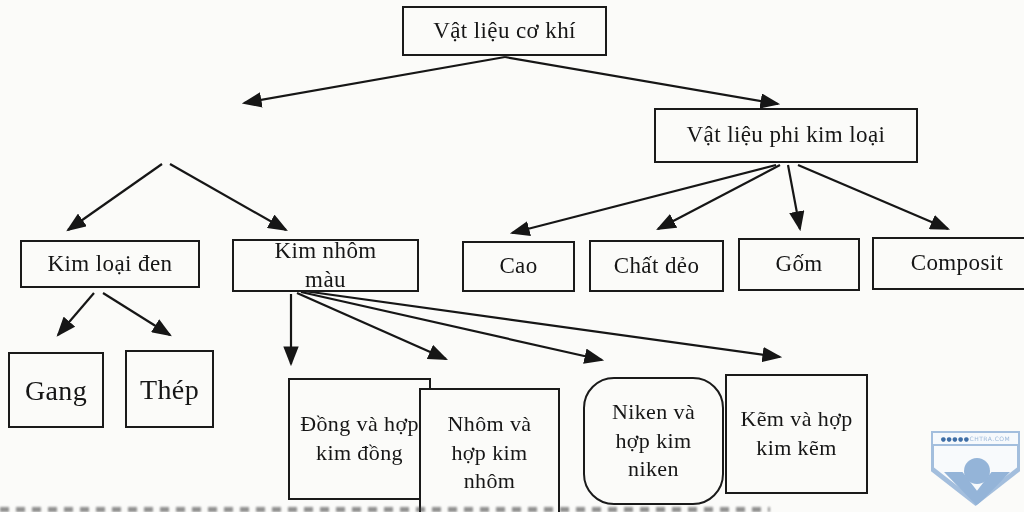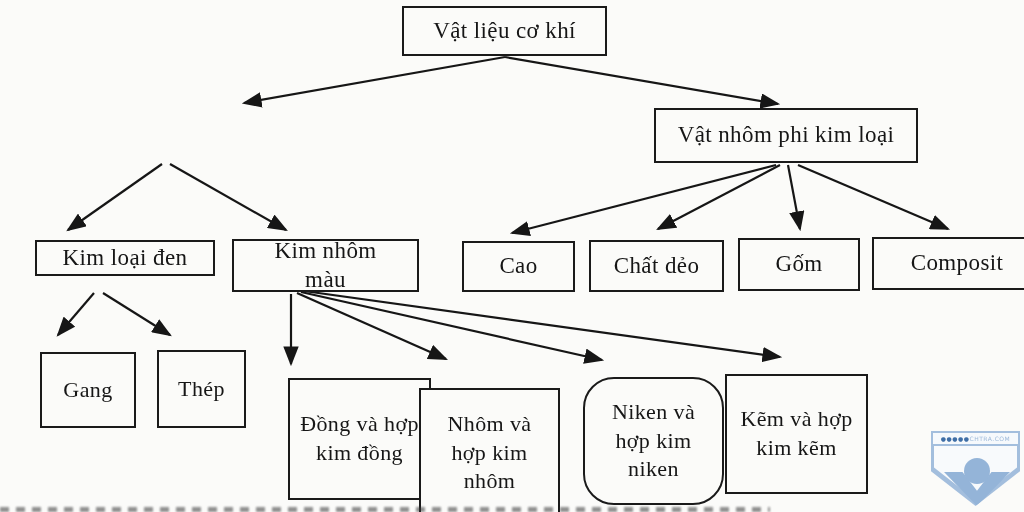--- a/index.html
+++ b/index.html
@@ -9,27 +9,27 @@
     font-family:"Liberation Serif","DejaVu Serif",serif;
     color:#161616;
   }
   .edges{position:absolute;left:0;top:0;width:1024px;height:512px;}
   .node{
     position:absolute;display:flex;align-items:center;justify-content:center;
     text-align:center;border:2px solid #1a1a1a;background:#fbfbf9;
     font-size:23px;letter-spacing:.4px;line-height:1.25;box-sizing:border-box;
     padding:2px 20px;
   }
-  .node.small{font-size:22px;margin-left:32px;}
+  .node.small{font-size:28px;}
   .node.multiline{font-size:22px;line-height:1.3;padding:4px 10px;}
   
   .n-root     {left:402px;top:6px;  width:205px;height:50px;}
   .n-kimloai  {left:88px; top:110px;width:256px;height:53px;}
   .n-phikim   {left:654px;top:108px;width:264px;height:55px;}
-  .n-kimden   {left:35px; top:240px;width:180px;height:36px;}
+  .n-kimden   {left:20px; top:240px;width:180px;height:48px;}
   .n-kimmau   {left:232px;top:239px;width:187px;height:53px;}
   .n-cao      {left:462px;top:241px;width:113px;height:51px;}
   .n-chatdeo  {left:589px;top:240px;width:135px;height:52px;}
   .n-gom      {left:738px;top:238px;width:122px;height:53px;}
   .n-composit {left:872px;top:237px;width:170px;height:53px;}
   .n-gang     {left:8px;  top:352px;width:96px; height:76px;}
   .n-thep     {left:125px;top:350px;width:89px; height:78px;}
   .n-dong     {left:254px;top:378px;width:143px;height:122px;margin-left:34px;}
   .n-nhom     {left:419px;top:388px;width:141px;height:130px;}
   .n-niken    {left:583px;top:377px;width:141px;height:128px;border-radius:31px;}
@@ -93,21 +93,21 @@
       <line x1="94" y1="293" x2="58" y2="335" marker-end="url(#ah)"></line>
       <line x1="103" y1="293" x2="170" y2="335" marker-end="url(#ah)"></line>
       <line x1="291" y1="294" x2="291" y2="364" marker-end="url(#ah)"></line>
       <line x1="297" y1="293" x2="446" y2="359" marker-end="url(#ah)"></line>
       <line x1="301" y1="292" x2="602" y2="360" marker-end="url(#ah)"></line>
       <line x1="304" y1="291" x2="780" y2="357" marker-end="url(#ah)"></line>
     </g>
   </svg>
 
   <div class="node n-root">Vật liệu cơ khí</div>
-  <div class="node n-phikim">Vật nhôm phi kim loại</div>
+  <div class="node n-phikim">Vật liệu phi kim loại</div>
   <div class="node n-kimden">Kim loại đen</div>
   <div class="node n-kimmau">Kim nhôm màu</div>
   <div class="node n-cao">Cao</div>
   <div class="node n-gom">Gốm</div>
   <div class="node n-chatdeo">Chất dẻo</div>
   <div class="node n-composit">Composit</div>
   <div class="node n-gang small">Gang</div>
   <div class="node n-thep small">Thép</div>
   <div class="node n-dong multiline">Đồng và hợp kim đồng</div>
   <div class="node n-nhom multiline">Nhôm và hợp kim nhôm</div>

